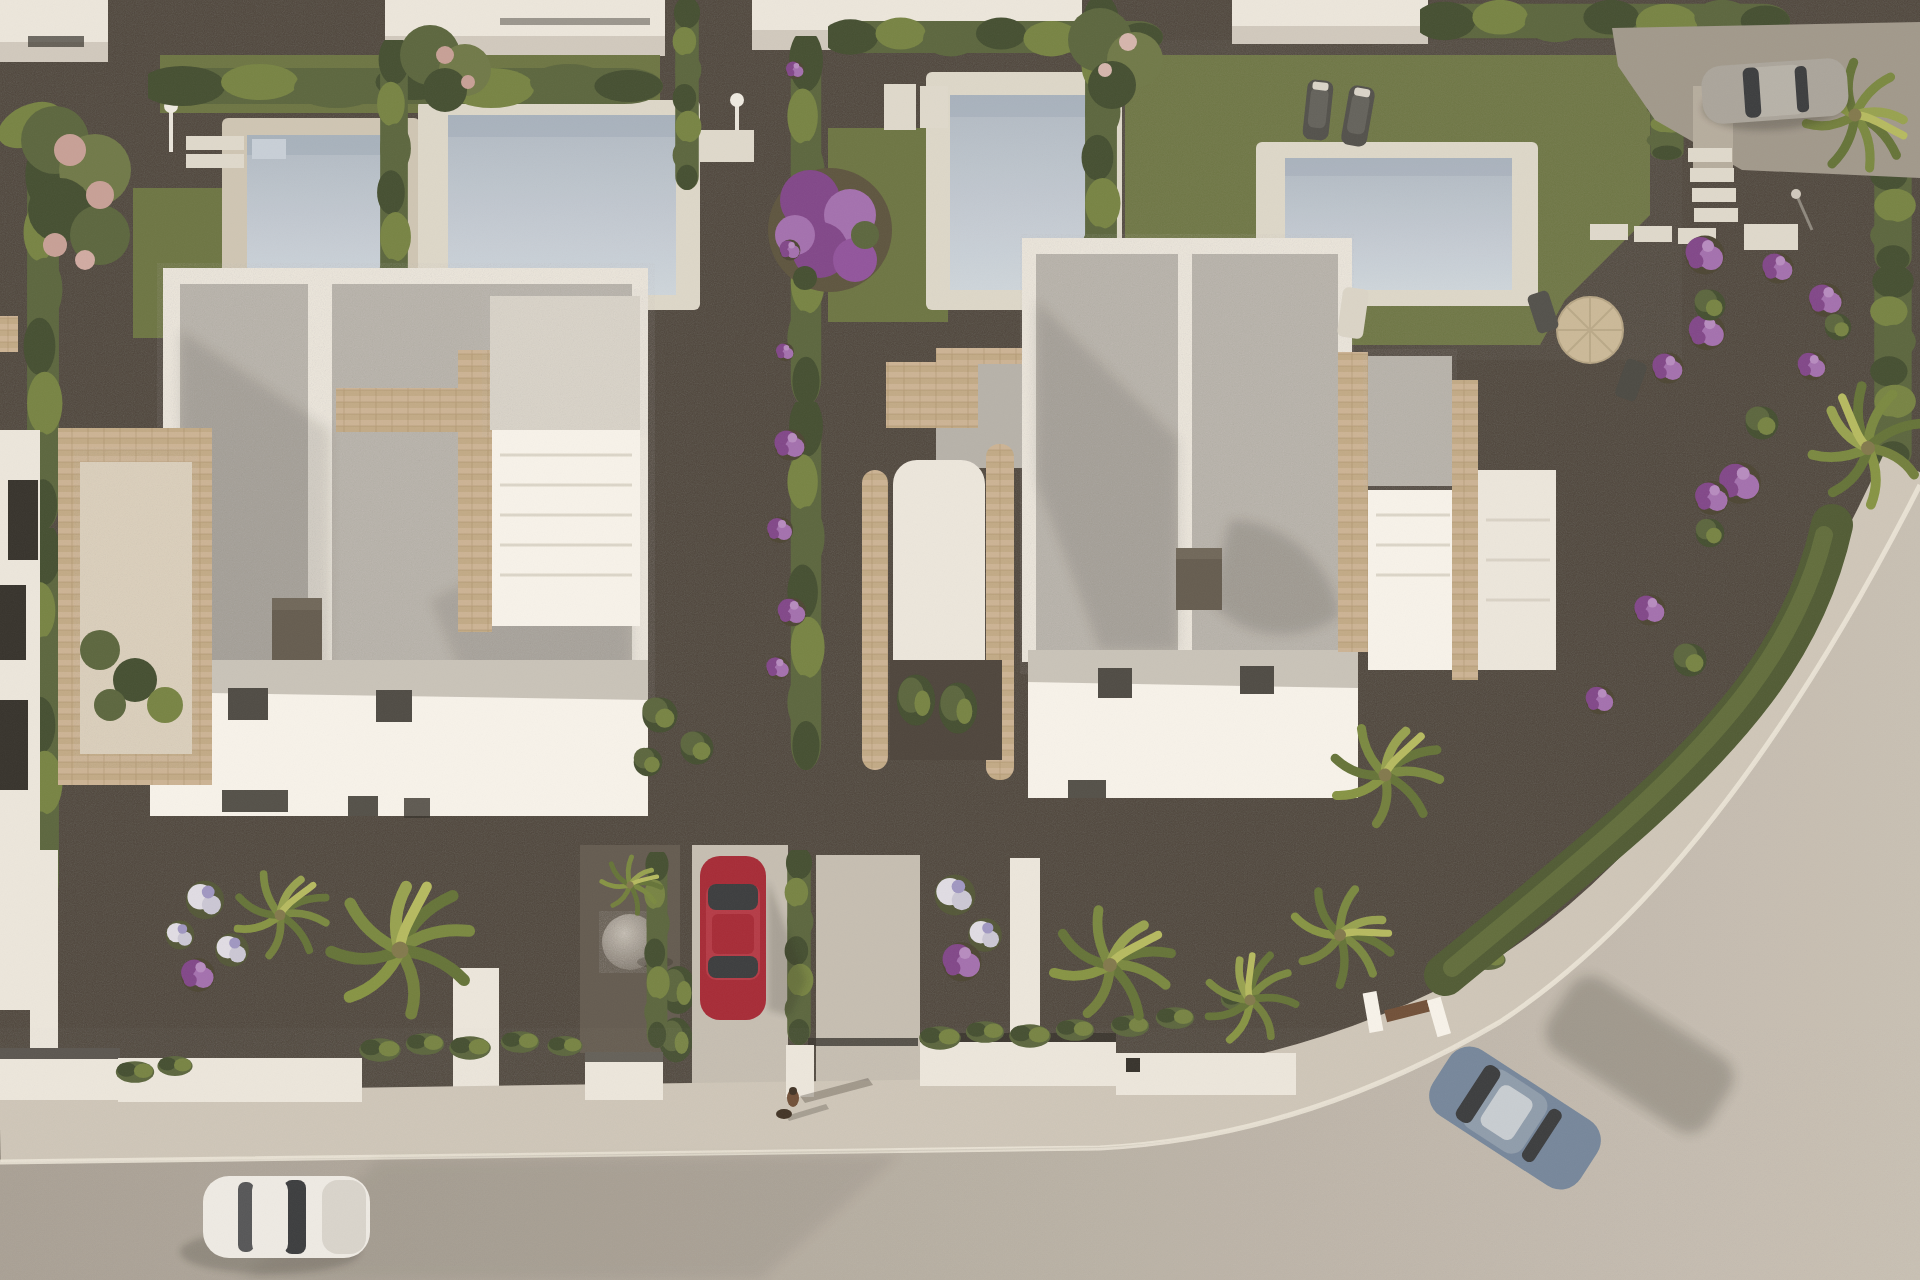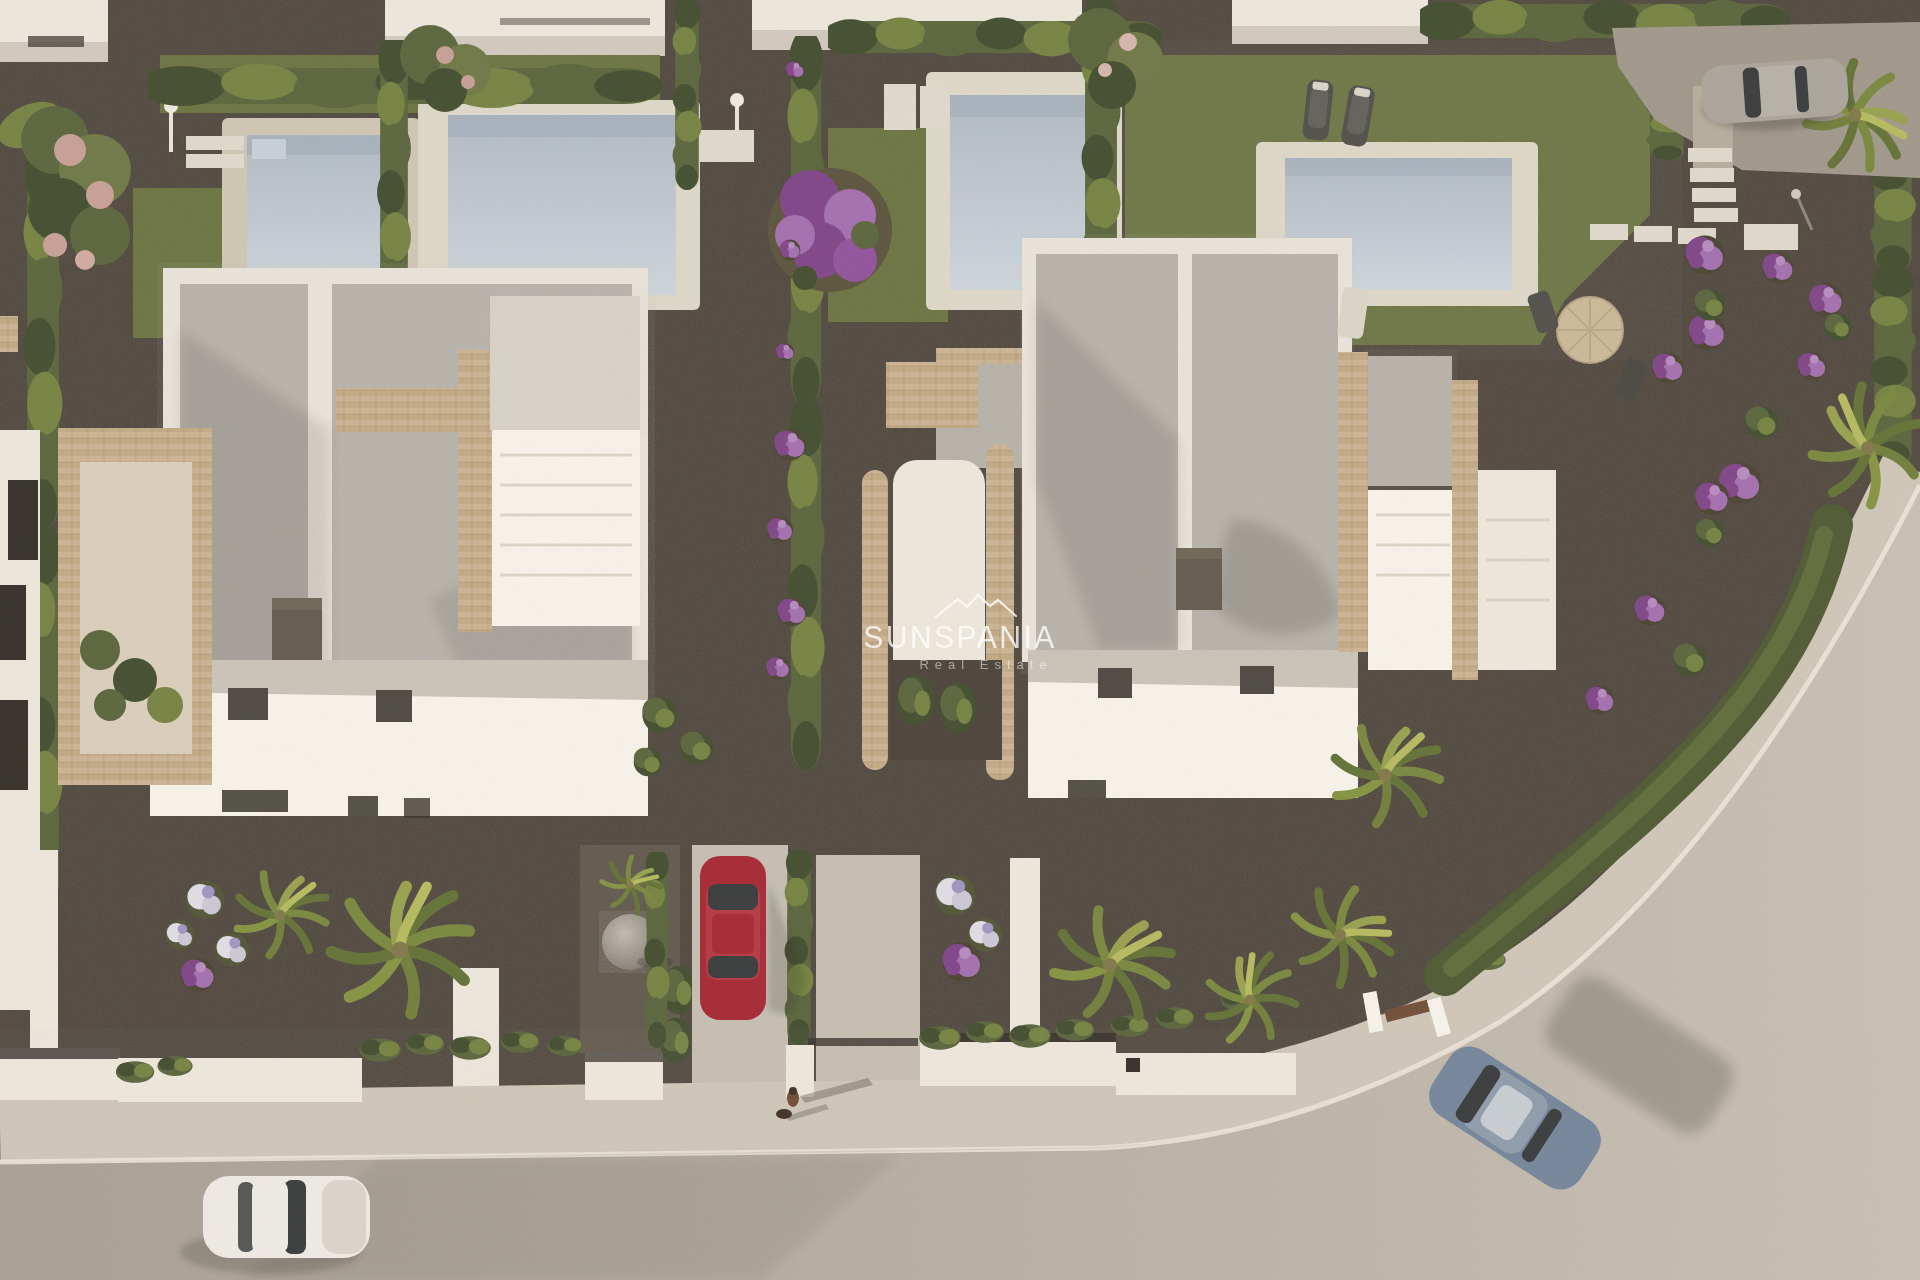--- a/index.html
+++ b/index.html
@@ -537,20 +537,13 @@
     <polygon points="786,1116 826,1104 829,1109 789,1121" class="shd" opacity=".24"></polygon>
     <ellipse cx="793" cy="1098" rx="6" ry="9" fill="#6b4a33"></ellipse>
     <circle cx="793" cy="1091" r="4" fill="#3a2d20"></circle>
     <ellipse cx="784" cy="1114" rx="8" ry="5" fill="#3a2d20"></ellipse>
   </g>
 
   <rect x="0" y="0" width="1920" height="1280" filter="url(#nz)" opacity=".045"></rect>
   <rect x="0" y="0" width="1920" height="1280" fill="#ffdfae" opacity=".05"></rect>
 </svg>
 
-  <div class="wm">
-    <svg class="wm-logo" width="96" height="30" viewBox="0 0 96 30">
-      <polyline points="4,27 26,9 35,17 46,5 58,16 66,10 84,26" fill="none" stroke="#ffffff" stroke-width="2.2" stroke-linejoin="round" stroke-linecap="round"></polyline>
-    </svg>
-    <div class="wm-name">SUNSPANIA</div>
-    <div class="wm-sub">Real Estate</div>
-  </div>
 </div>
 
 </body></html>

